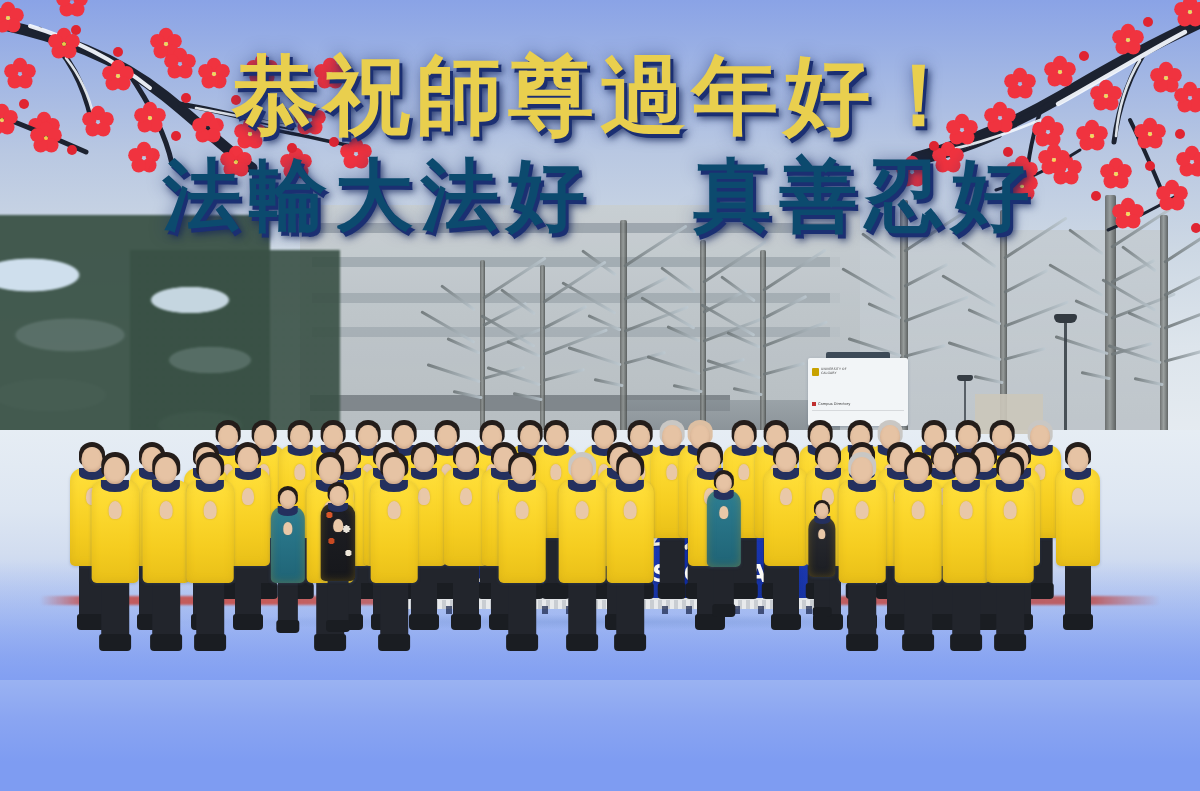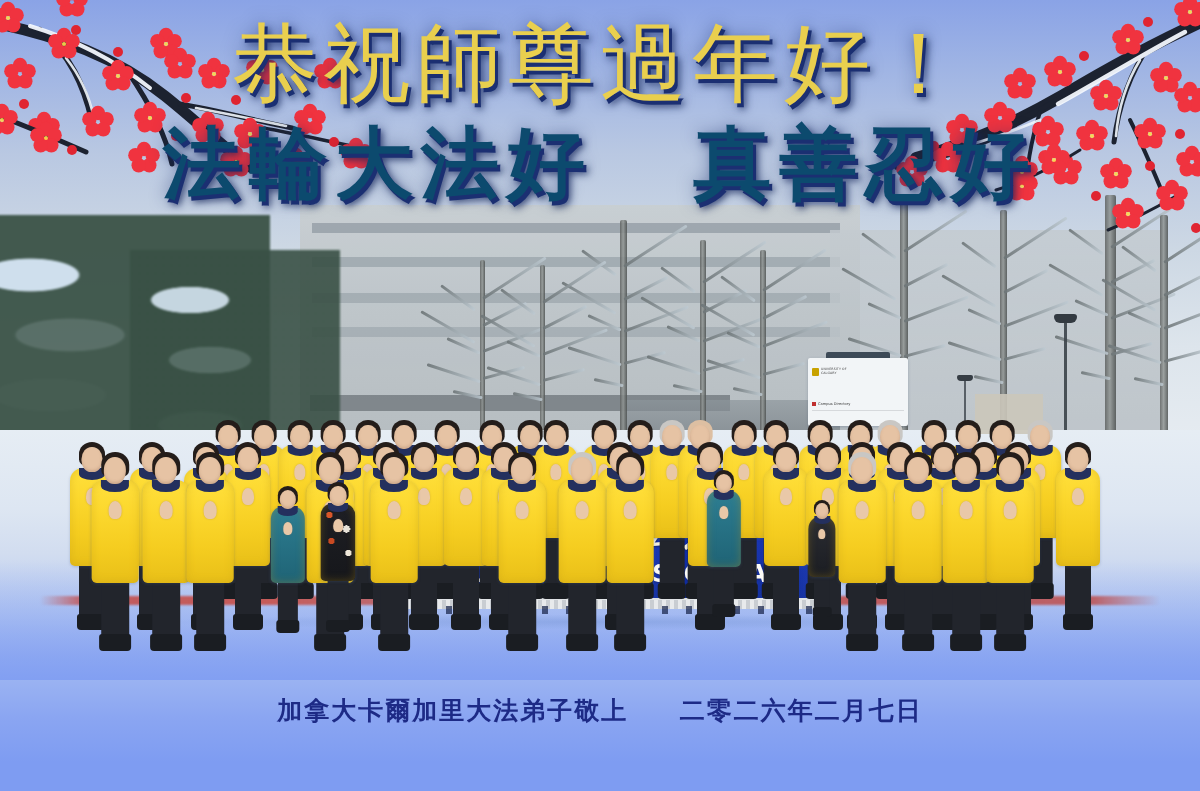--- a/index.html
+++ b/index.html
@@ -229,29 +229,29 @@
   
   .blossomLayer { position:absolute; left:0; top:0; width:1200px; height:791px; pointer-events:none; }
 
   
   .titleWrap {
     position:absolute; left:0; top:0; width:1200px;
     text-align:center; z-index:40;
   }
   .line1 {
     font-family:"DejaVu Serif","Liberation Serif",serif;
-    font-weight:400;
+    font-weight:700;
     font-size:86px; line-height:1;
     color:#e9cf4e;
     letter-spacing:6px;
     text-shadow:
       3px 4px 0 #1b2f72,
       5px 6px 7px rgba(18,34,86,.72),
       0 0 16px rgba(25,45,110,.5);
-    padding-top:20px;
+    padding-top:52px;
     white-space:nowrap;
   }
   .line2 {
     font-family:"DejaVu Serif","Liberation Serif",serif;
     font-weight:700;
     font-size:78px; line-height:1;
     color:#0c4a6e;
     letter-spacing:8px;
     text-shadow:
       3px 4px 0 #1b2f72,
@@ -1172,19 +1172,14 @@
 
   <div class="titleWrap">
     <div class="line1">恭祝師尊過年好！</div>
     <div class="line2">
       <span>法輪大法好</span>
       <span class="capGap"></span>
       <span>真善忍好</span>
     </div>
   </div>
 
-  <div class="caption">
-    <span>加拿大卡爾加里大法弟子敬上</span>
-    <span class="capGap"></span>
-    <span>二零二六年二月七日</span>
-  </div>
 
 </div>
 
 </body></html>

